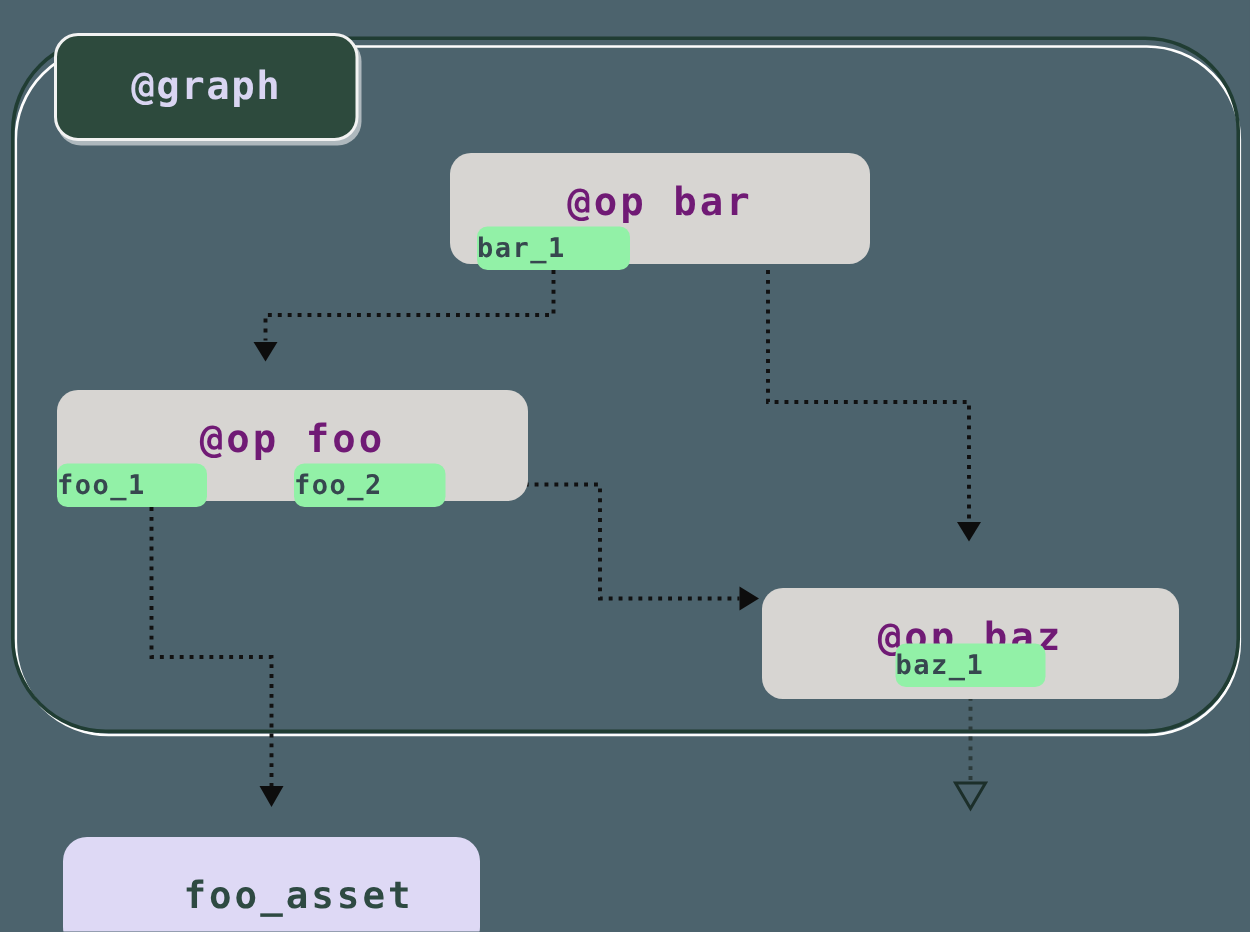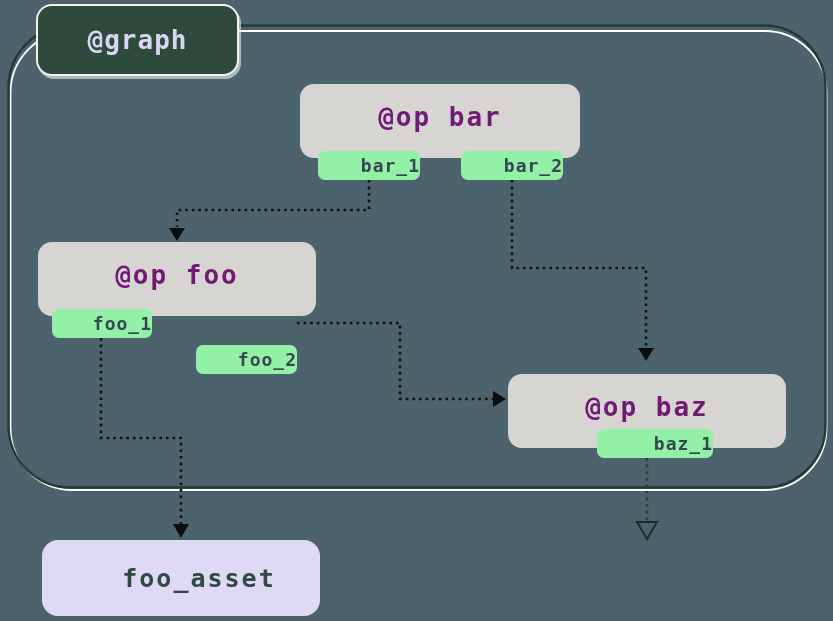--- a/index.html
+++ b/index.html
@@ -4,47 +4,47 @@
 <style>
   html,body{margin:0;padding:0;}
   body{
     width:833px;height:621px;
     background:#4c636d;
     font-family:"DejaVu Sans Mono","Liberation Mono",monospace;
     position:relative;overflow:hidden;
   }
   .stage{position:absolute;inset:0;width:833px;height:621px;}
   svg.wires{position:absolute;left:0;top:0;z-index:1;}
-  .node{position:absolute;z-index:2;display:flex;align-items:center;justify-content:center;box-sizing:border-box;}
+  .node{position:absolute;z-index:2;display:flex;align-items:center;justify-content:center;box-sizing:border-box;margin-top:18px;}
   .graph-label{
     left:36px;top:4px;width:203px;height:72px;
     background:#2d4a3d;border:2px solid #f2f2f2;border-radius:16px;
     color:#d9d5f2;font-size:26px;font-weight:bold;letter-spacing:1px;
     box-shadow:2px 3px 0 rgba(255,255,255,.55);
     z-index:3;
   }
   .op{
     background:#d7d5d2;border-radius:14px;
     color:#701a75;font-size:26px;font-weight:bold;letter-spacing:2px;
   }
   .op-bar{left:300px;top:84px;width:280px;height:74px;}
-  .op-foo{left:38px;top:242px;width:278px;height:74px;text-align:center;}
+  .op-foo{left:38px;top:242px;width:314px;height:74px;text-align:center;}
   .op-baz{left:508px;top:374px;width:278px;height:74px;}
   .op .title{transform:translateY(-4px);}
   .tag{
-    position:absolute;z-index:4;display:flex;align-items:center;justify-content:flex-end;
+    position:absolute;z-index:4;display:flex;align-items:center;justify-content:flex-start;
     background:#92f1a7;border-radius:7px;
     color:#37474f;font-size:18px;font-weight:bold;letter-spacing:1px;
     width:102px;height:29px;
   }
   .tag-bar1{left:318px;top:151px;}
   .tag-bar2{left:461px;top:151px;}
-  .tag-foo1{left:52px;top:309px;width:100px;}
-  .tag-foo2{left:196px;top:309px;width:101px;margin-top:36px;}
-  .tag-baz1{left:597px;top:429px;width:116px;}
+  .tag-foo1{left:38px;top:309px;width:100px;}
+  .tag-foo2{left:196px;top:309px;width:101px;}
+  .tag-baz1{left:597px;top:429px;width:100px;}
   .asset{
     background:#ded9f5;border-radius:16px;
     color:#2e4a42;font-size:25px;font-weight:bold;letter-spacing:2px;
   }
   .asset-foo{left:42px;top:540px;width:278px;height:76px;padding-left:36px;}
   .asset-baz{left:507px;top:540px;width:280px;height:76px;}
 </style>
 </head>
 <body>
 
@@ -74,23 +74,20 @@
   <div class="node graph-label">
     <span>@graph</span>
   </div>
 
   <div class="node op op-bar">
     <span class="title">@op bar</span>
   </div>
   <div class="tag tag-bar1">
     <span>bar_1</span>
   </div>
-  <div class="tag tag-bar2">
-    <span>bar_2</span>
-  </div>
 
   <div class="node op op-foo">
     <span class="title">@op foo</span>
   </div>
   <div class="tag tag-foo1">
     <span>foo_1</span>
   </div>
   <div class="tag tag-foo2">
     <span>foo_2</span>
   </div>

